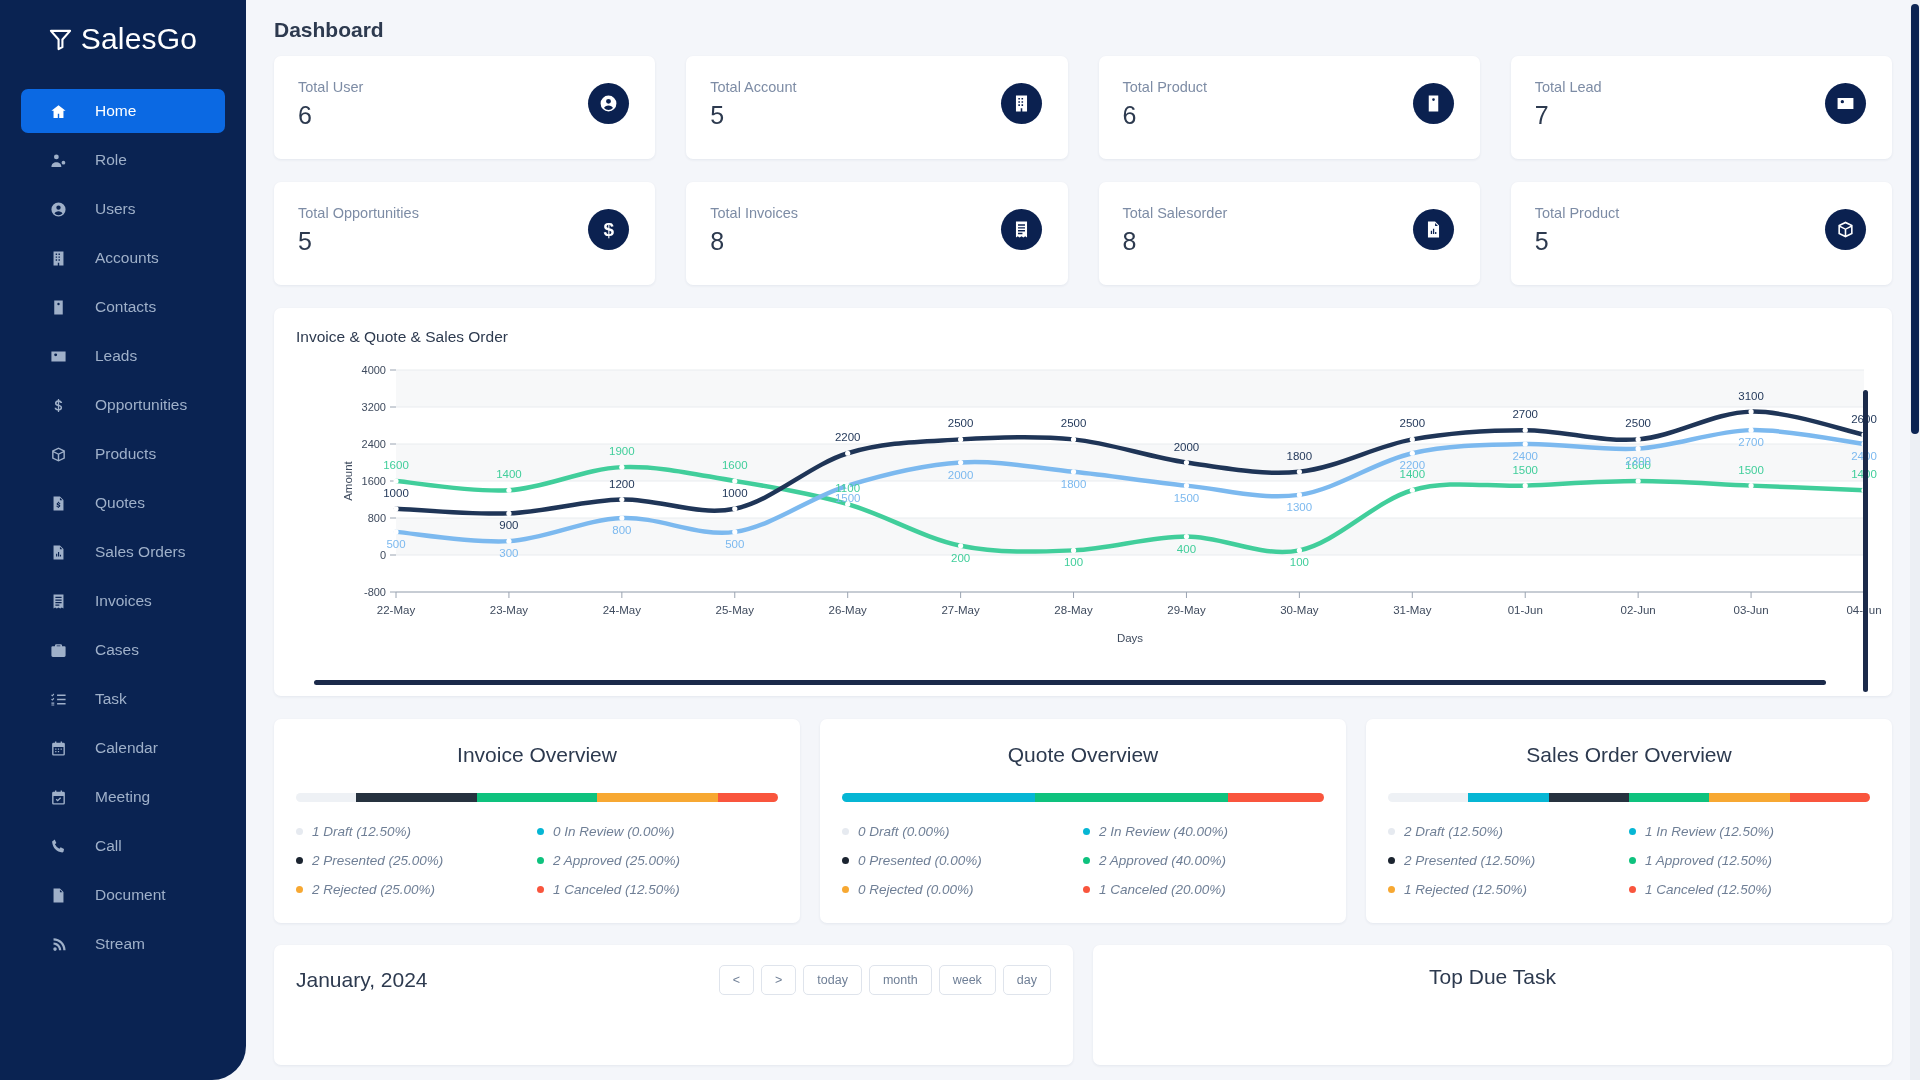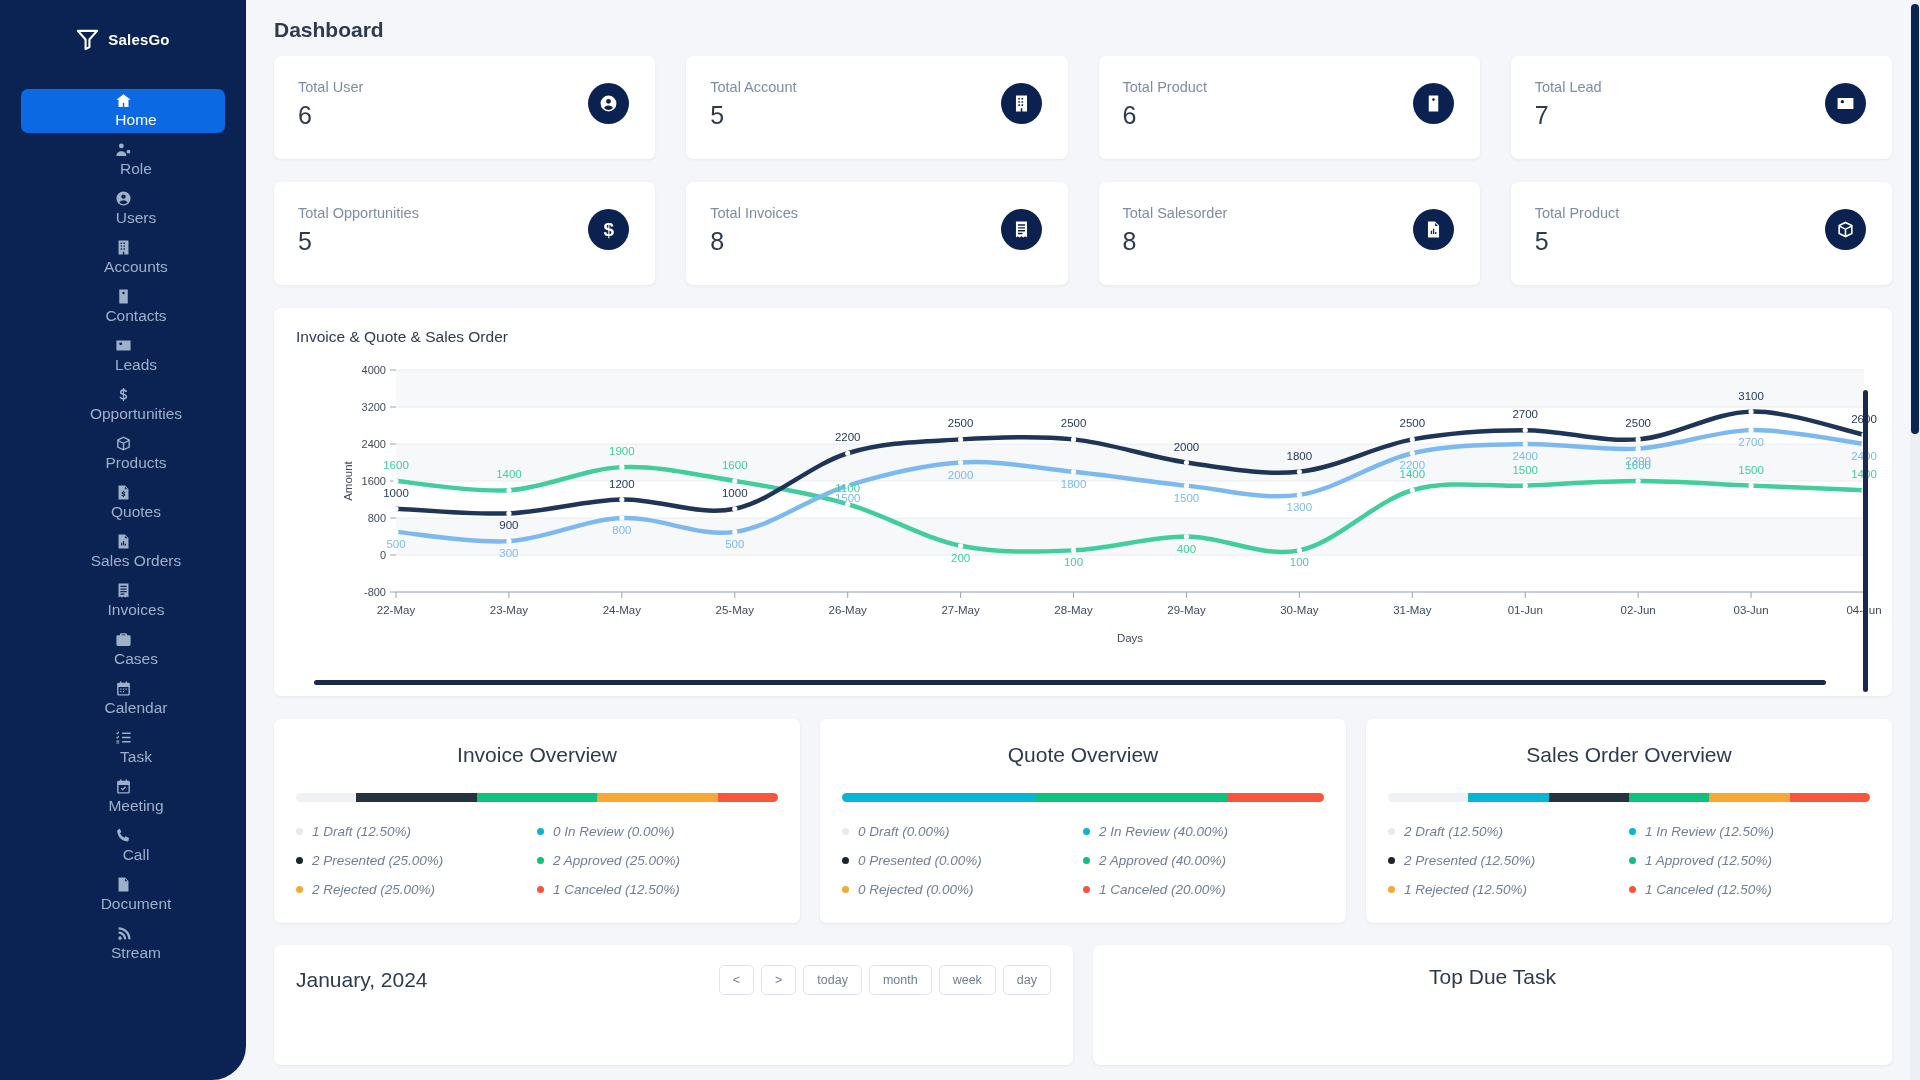--- a/index.html
+++ b/index.html
@@ -20,31 +20,30 @@
     overflow: hidden;
     position: relative;
     z-index: 5;
   }
   .brand {
     height: 78px; display: flex; align-items: center;
     justify-content: center; gap: 9px;
     color: #ffffff;
   }
   .brand-mark { width: 23px; height: 23px; display:block; }
-  .brand-text { font-size: 15px; font-weight: bold; letter-spacing: .2px; }
+  .brand-text { font-size: 30px; font-weight: normal; letter-spacing: .2px; }
 
   .nav { padding-top: 6px; }
   .nav-item {
     display: flex; align-items: center;
     height: 44px; margin: 5px 21px;
     border-radius: 7px;
     color: #9fb0c9; font-size: 15.5px;
     padding-left: 26px;
     cursor: pointer;
-    flex-direction: column;
   }
   .nav-item .ic { width: 22px; height: 20px; flex:0 0 22px; display:flex; align-items:center; justify-content:center; margin-right: 26px; }
   .nav-item .ic svg { width: 17px; height: 17px; fill: #9fb0c9; }
   .nav-item.active {
     background: #0b69e3;
     color: #ffffff;
   }
   .nav-item.active .ic svg { fill: #ffffff; }
   .nav-label { white-space: nowrap; }
 
@@ -260,32 +259,32 @@
           <span class="ic">
             <svg viewBox="0 0 24 24">
               <path d="M9 3h6a2 2 0 0 1 2 2v1h3.5a1.5 1.5 0 0 1 1.5 1.5V19a2 2 0 0 1-2 2H4a2 2 0 0 1-2-2V7.5A1.5 1.5 0 0 1 3.5 6H7V5a2 2 0 0 1 2-2zm.4 2v1h5.2V5z"></path>
             </svg>
           </span>
           <span class="nav-label">Cases</span>
         </div>
         <div class="nav-item">
           <span class="ic">
             <svg viewBox="0 0 24 24">
+              <path d="M10 5h12v2H10zm0 6h12v2H10zm0 6h12v2H10zM4.6 3.6 6 5l-2.6 2.8L1.6 6l1-1 .8.8zm0 6L6 11l-2.6 2.8L1.6 12l1-1 .8.8zM2 16.4h4V18H2zm0 2.6h4v1.6H2z"></path>
+            </svg>
+          </span>
+          <span class="nav-label">Task</span>
+        </div>
+        <div class="nav-item">
+          <span class="ic">
+            <svg viewBox="0 0 24 24">
               <path d="M7 2v2H5a2 2 0 0 0-2 2v14a2 2 0 0 0 2 2h14a2 2 0 0 0 2-2V6a2 2 0 0 0-2-2h-2V2h-2v2H9V2zm12 8v10H5V10zM7.3 12v1.8h1.8V12zm3.8 0v1.8h1.8V12zm3.8 0v1.8h1.8V12zM7.3 15.6v1.8h1.8v-1.8zm3.8 0v1.8h1.8v-1.8z"></path>
             </svg>
           </span>
           <span class="nav-label">Calendar</span>
-        </div>
-        <div class="nav-item">
-          <span class="ic">
-            <svg viewBox="0 0 24 24">
-              <path d="M10 5h12v2H10zm0 6h12v2H10zm0 6h12v2H10zM4.6 3.6 6 5l-2.6 2.8L1.6 6l1-1 .8.8zm0 6L6 11l-2.6 2.8L1.6 12l1-1 .8.8zM2 16.4h4V18H2zm0 2.6h4v1.6H2z"></path>
-            </svg>
-          </span>
-          <span class="nav-label">Task</span>
         </div>
         <div class="nav-item">
           <span class="ic">
             <svg viewBox="0 0 24 24">
               <path d="M7 2v2H5a2 2 0 0 0-2 2v14a2 2 0 0 0 2 2h14a2 2 0 0 0 2-2V6a2 2 0 0 0-2-2h-2V2h-2v2H9V2zm12 8v10H5V10zm-8.2 7.8-2.7-2.7 1.3-1.3 1.4 1.4 3.6-3.6 1.3 1.3z"></path>
             </svg>
           </span>
           <span class="nav-label">Meeting</span>
         </div>
         <div class="nav-item">

